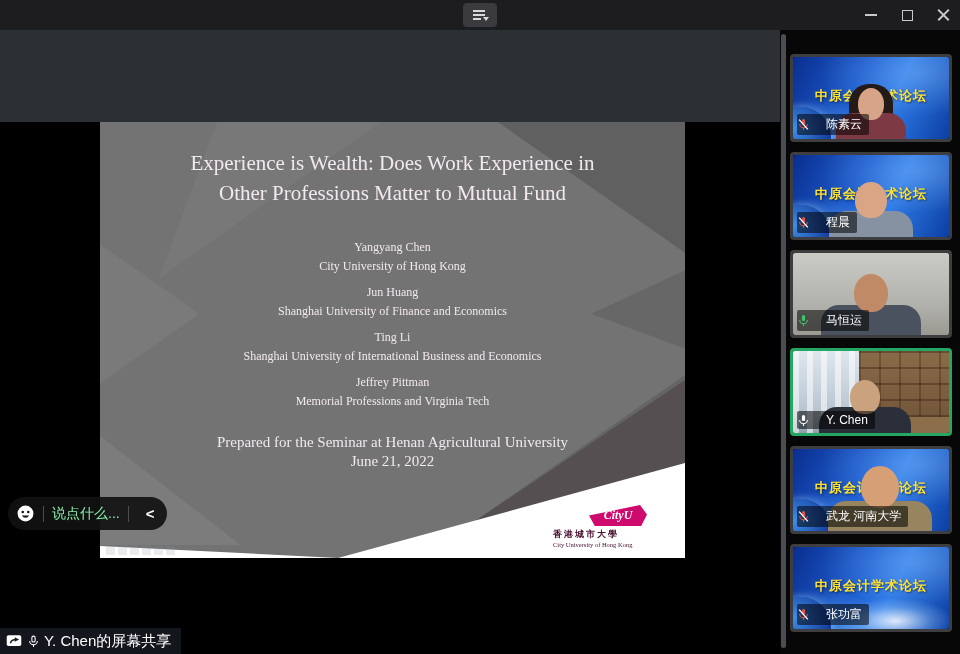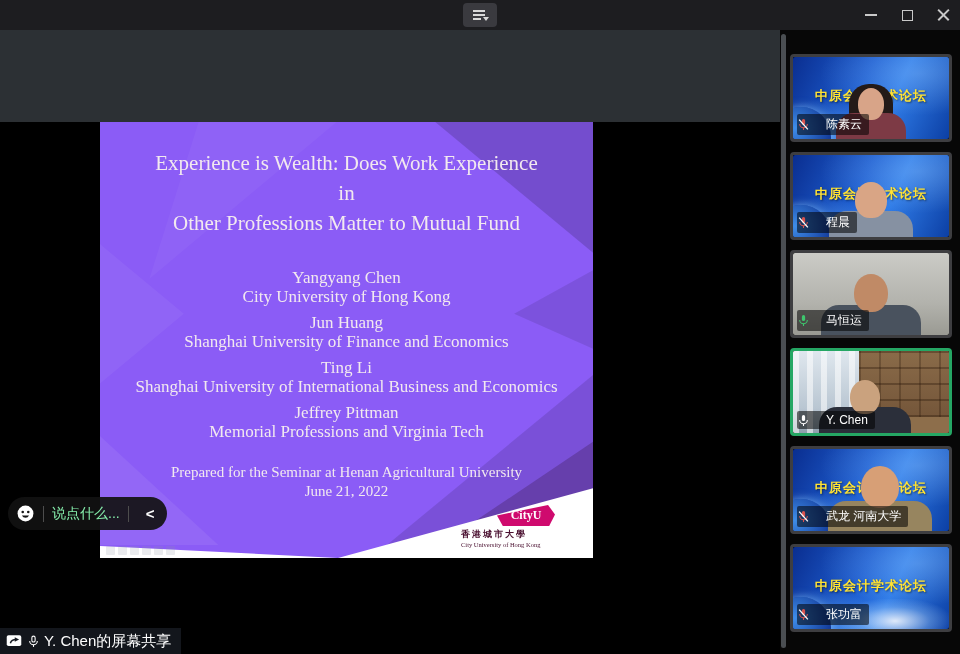--- a/index.html
+++ b/index.html
@@ -32,44 +32,44 @@
   .close-shape i { position:absolute; left:-1px; top:5.5px; width:15px; height:1.8px;
                    background:#c9c9c9; }
   .close-shape i:nth-child(1){ transform:rotate(45deg);}
   .close-shape i:nth-child(2){ transform:rotate(-45deg);}
 
   
   .main { position:absolute; left:0; top:30px; width:780px; height:624px; background:#000; }
   .gray-band { position:absolute; left:0; top:0; width:780px; height:92px; background:#2c3034; }
 
   
-  .slide { position:absolute; left:100px; top:92px; width:493px; height:436px;
-           background:#8b5cf6; overflow:hidden;
+  .slide { position:absolute; left:100px; top:92px; width:585px; height:436px;
+           background:#737373; overflow:hidden;
            font-family:"Liberation Serif", serif; color:#f2e9ef; text-align:center; }
   .facet { position:absolute; inset:0; }
   .facet.f1 { background:rgba(0,0,0,.16); clip-path:polygon(68% 0,100% 0,100% 30%); }
   .facet.f2 { background:rgba(255,255,255,.05); clip-path:polygon(0 28%,17% 44%,0 60%); }
   .facet.f3 { background:rgba(255,255,255,.07); clip-path:polygon(0 72%,24% 97%,0 97%); }
   .facet.f4 { background:rgba(0,0,0,.10); clip-path:polygon(100% 34%,100% 52%,84% 44%); }
   .facet.f5 { background:rgba(0,0,0,.12); clip-path:polygon(55% 100%,100% 58%,100% 100%); }
   .facet.f6 { background:rgba(255,255,255,.04); clip-path:polygon(20% 0,48% 0,10% 36%); }
 
   .slide-content { position:relative; z-index:2; padding-top:26px; }
   .slide-title { font-size:21px; line-height:30px; margin:0 55px 30px; }
-  .author-block { margin-bottom:7px; font-size:17px; line-height:19px; }
+  .author-block { margin-bottom:7px; font-size:12px; line-height:19px; }
   .slide-footer { margin-top:22px; font-size:15px; line-height:19px; }
 
   .white-wedge { position:absolute; left:0; top:0; width:585px; height:436px; z-index:3;
                  pointer-events:none; }
   .cityu-logo { position:absolute; right:20px; bottom:10px; width:112px; z-index:4;
                 text-align:left; }
   .logo-flag { width:58px; height:21px; margin-left:36px; background:#cf0a6e;
                clip-path:polygon(10% 100%,0 50%,88% 0,100% 45%,90% 100%);
                display:flex; align-items:center; justify-content:center;
-               color:#fff; font-size:12px; font-weight:bold; 
+               color:#fff; font-size:12px; font-weight:bold; font-style:italic;
                font-family:"Liberation Serif", serif; }
   .logo-cn { margin-top:2px; color:#4a1030; font-weight:bold; font-size:9px;
              letter-spacing:2px; }
   .logo-en { color:#4a1030; font-size:6.5px; }
   .watermark { position:absolute; left:6px; bottom:3px; z-index:4; display:flex; gap:3px;
                opacity:.18; }
   .watermark i { display:block; width:9px; height:9px; background:#8d97a3; border-radius:1px; }
 
   
   .chat-bar { position:absolute; left:8px; top:467px; height:33px; z-index:5;

